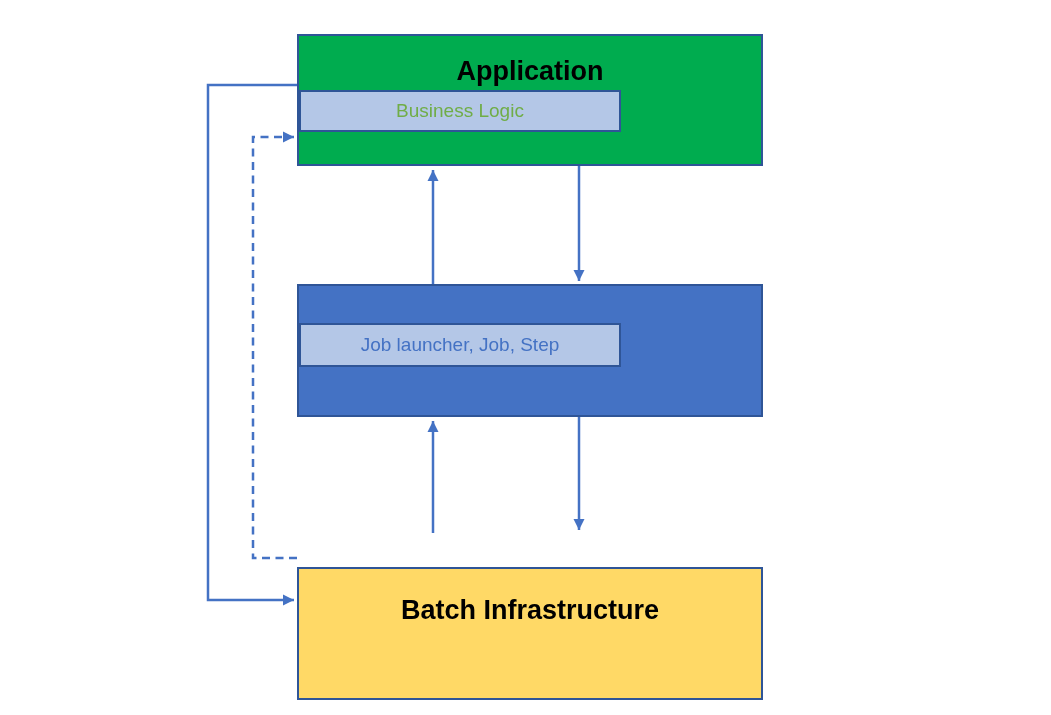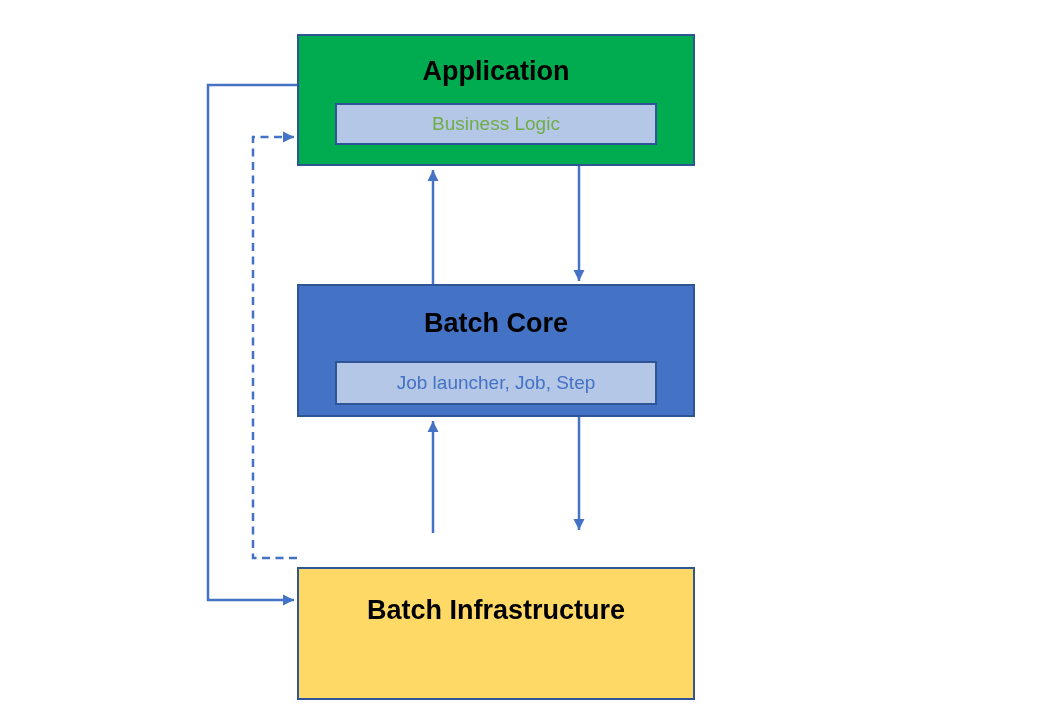--- a/index.html
+++ b/index.html
@@ -28,25 +28,24 @@
     background: var(--canvas-bg);
   }
   .connector-layer {
     position: absolute; left: 0; top: 0;
     width: 1051px; height: 715px;
     pointer-events: none;
   }
   .layer {
     position: absolute;
     left: 297px;
-    width: 398px;
+    width: 466px;
     border: 2px solid var(--box-border);
     display: flex;
     flex-direction: column;
-    align-items: center;
   }
   .layer-application    { top: 34px;  height: 132px; background: var(--application-fill);    padding-top: 16px; }
   .layer-batch-core     { top: 284px; height: 133px; background: var(--batch-core-fill);     padding-top: 18px; }
   .layer-batch-infrastructure { top: 533px; height: 133px; background: var(--batch-infrastructure-fill); padding-top: 22px; margin-top: 34px; }
   .layer-title {
     font-size: 27px;
     font-weight: bold;
     color: var(--title-text);
     line-height: 38px;
     text-align: center;
@@ -55,21 +54,21 @@
   .inner-box {
     width: 322px;
     border: 2px solid var(--box-border);
     background: var(--inner-box-fill);
     display: flex;
     align-items: center;
     justify-content: center;
     font-size: 19px;
     white-space: nowrap;
   }
-  .layer-application .inner-box    { height: 42px; margin-top: 13px; color: var(--business-logic-text); }
+  .layer-application .inner-box    { height: 42px; color: var(--business-logic-text); }
   .layer-batch-core .inner-box     { height: 44px; margin-top: 19px; color: var(--batch-core-label-text); }
   .layer-batch-infrastructure .inner-box { height: 46px; margin-top: 15px; color: var(--batch-infrastructure-label-text); }
 </style>
 </head>
 <body>
 
 <div class="canvas">
 
   <svg class="connector-layer" width="1051" height="715" viewBox="0 0 1051 715" xmlns="http://www.w3.org/2000/svg">
     <defs>
@@ -90,21 +89,20 @@
   </svg>
 
   <div class="layer layer-application">
     <div class="layer-title">Application</div>
     <div class="inner-box">
       <span>Business Logic</span>
     </div>
   </div>
 
   <div class="layer layer-batch-core">
-    <div class="layer-title">Batch Core</div>
     <div class="inner-box">
       <span>Job launcher, Job, Step</span>
     </div>
   </div>
 
   <div class="layer layer-batch-infrastructure">
     <div class="layer-title">Batch Infrastructure</div>
   </div>
 
 </div>

